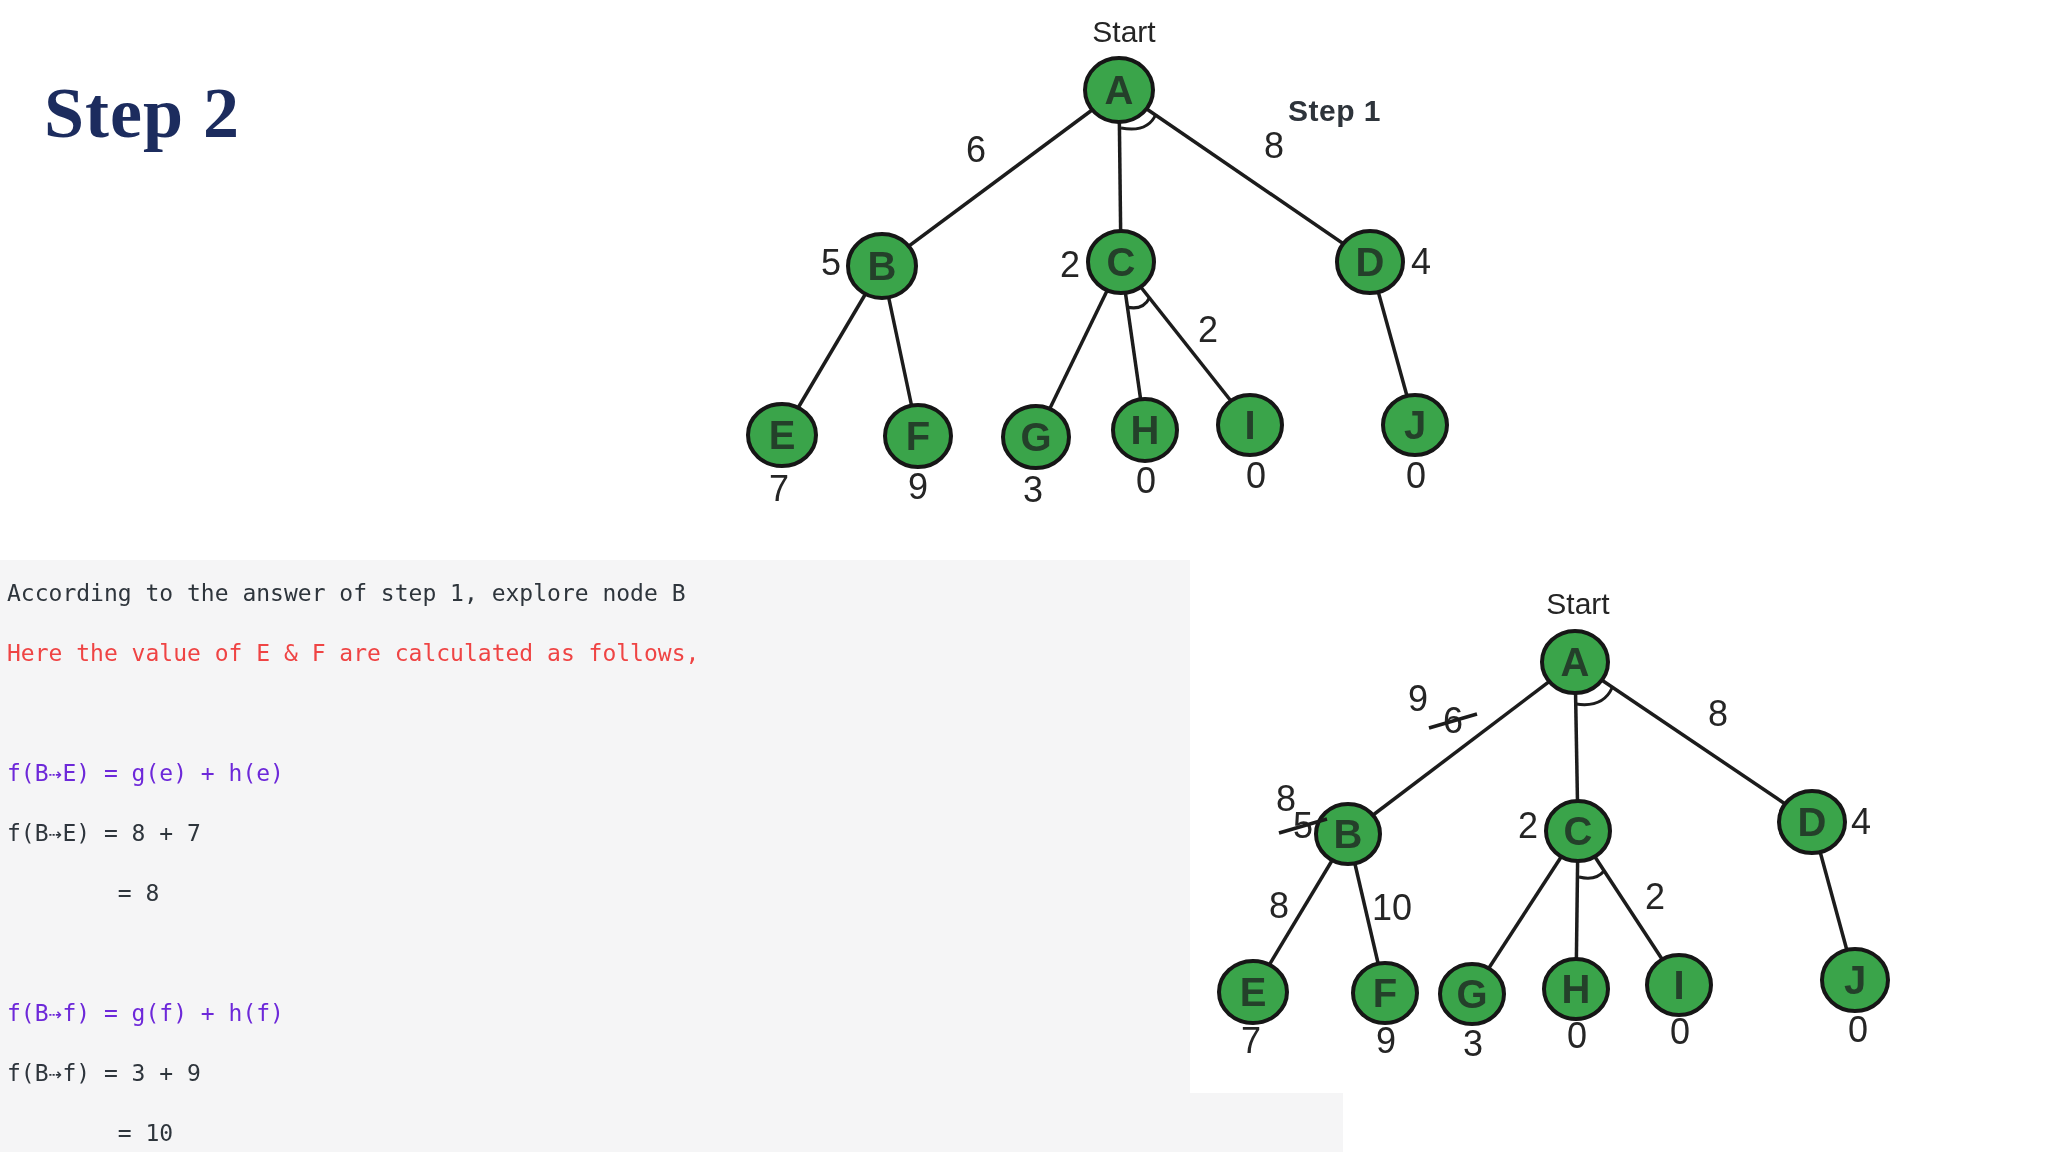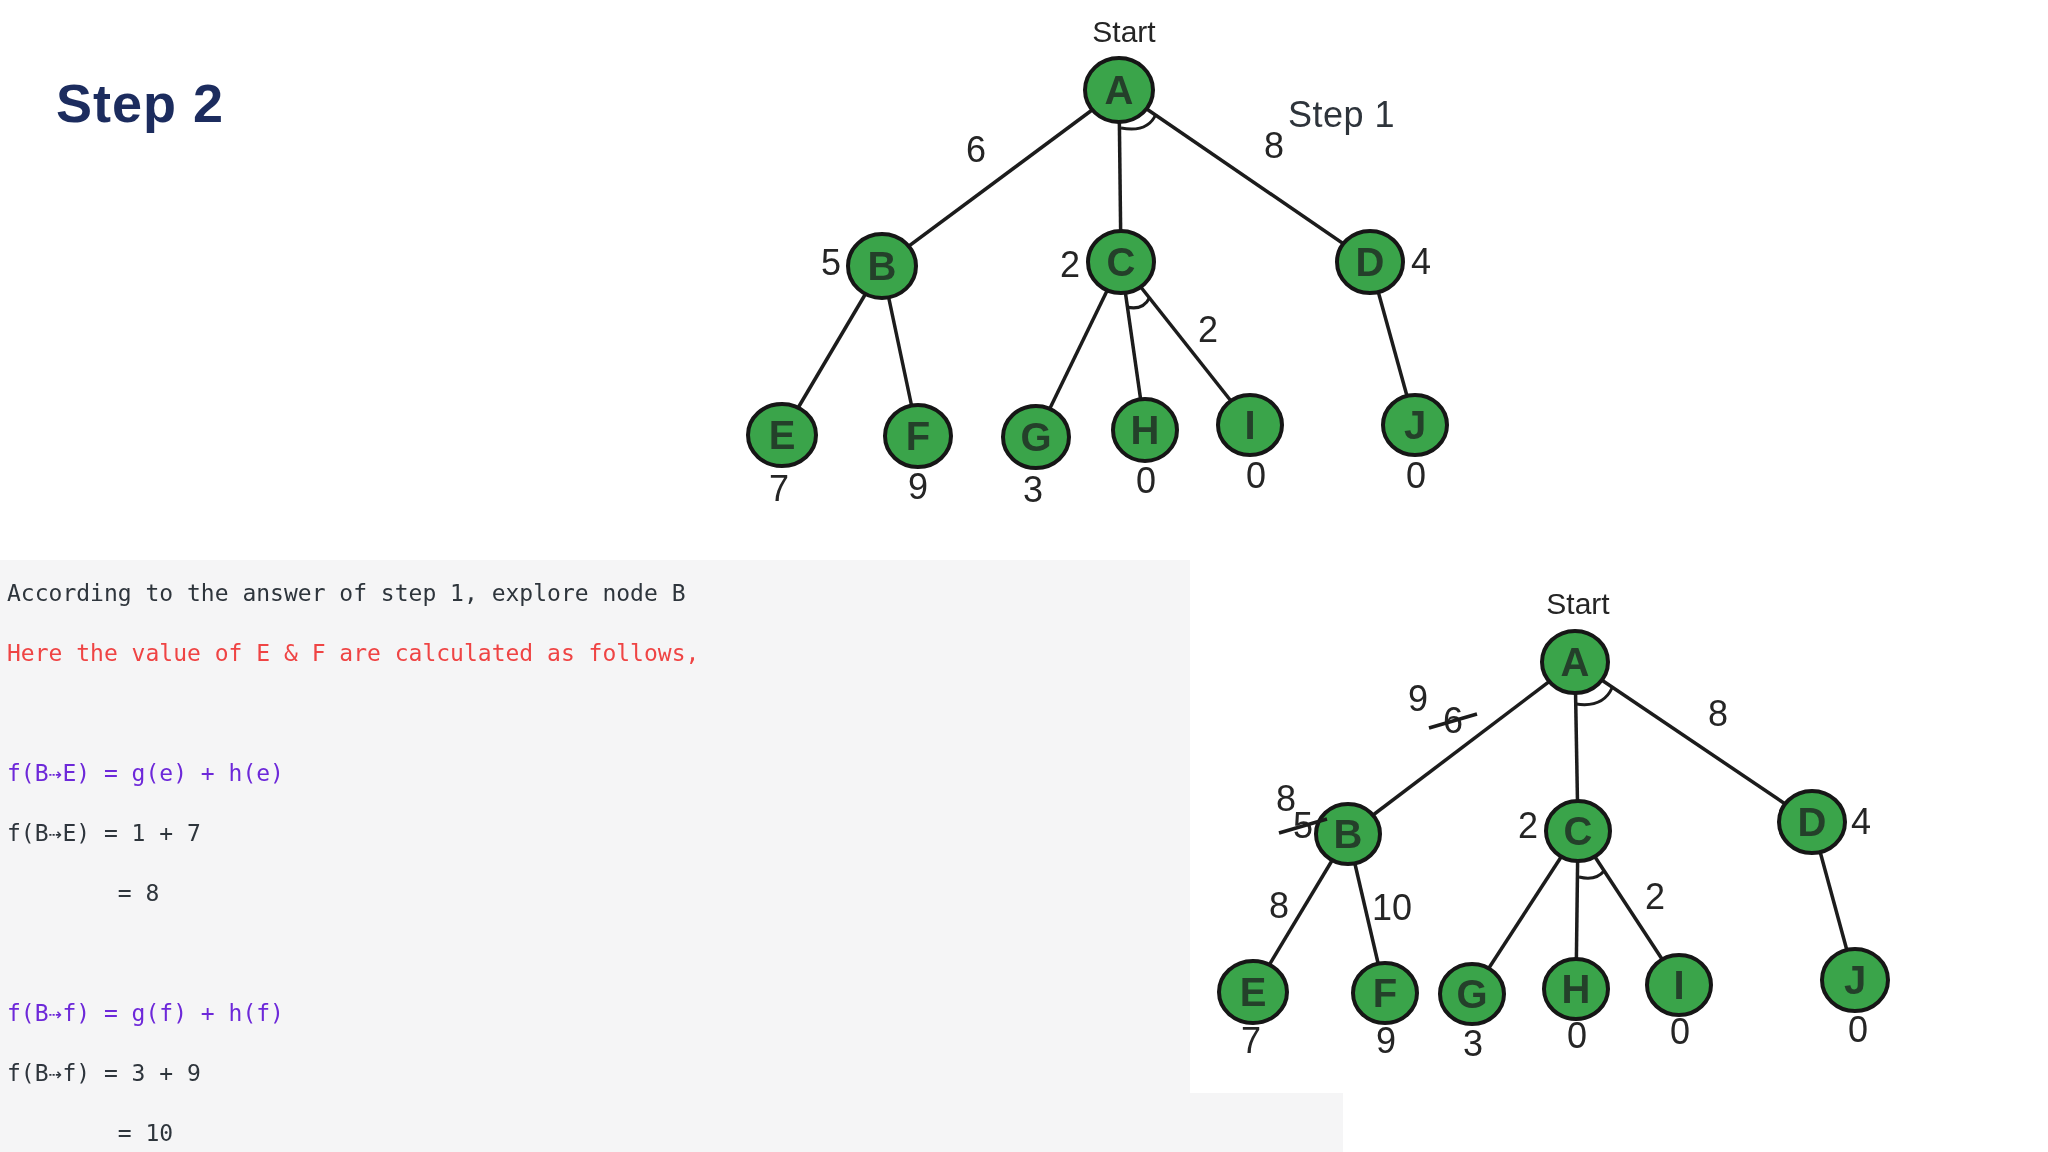--- a/index.html
+++ b/index.html
@@ -1,18 +1,18 @@
 <!DOCTYPE html>
 <html><head>
 <meta charset="utf-8">
 <style>
   html,body{margin:0;padding:0;background:#ffffff;width:2048px;height:1152px;overflow:hidden;}
   .page{position:relative;width:2048px;height:1152px;background:#ffffff;font-family:"Liberation Sans",sans-serif;}
-  .title{position:absolute;left:56px;top:72px;font-family:Liberation Sans, sans-serif;font-weight:700;font-size:54px;letter-spacing:1px;}
-  .step1-heading{position:absolute;left:1288px;top:94px;font-weight:400;font-size:36px;letter-spacing:0.5px;}
+  .title{position:absolute;left:44px;top:72px;font-family:Liberation Serif, serif;font-weight:700;font-size:72px;letter-spacing:1px;}
+  .step1-heading{position:absolute;left:1288px;top:94px;font-weight:700;font-size:30px;letter-spacing:0.5px;}
   .panel{position:absolute;left:0;top:560px;width:1343px;height:592px;}
   .whitebox{position:absolute;left:1190px;top:560px;width:858px;height:533px;background:#ffffff;}
   .panel-lines{position:absolute;left:7px;top:563px;width:1100px;}
   .panel-line{white-space:pre;font-family:"DejaVu Sans Mono","Liberation Mono",monospace;font-size:23px;line-height:60px;height:60px;}
   svg.overlay{position:absolute;left:0;top:0;width:2048px;height:1152px;}
   .node-letter{font-family:"Liberation Sans",sans-serif;font-weight:700;font-size:40px;}
   .num-label{font-family:"Liberation Sans",sans-serif;font-weight:500;font-size:36px;}
   .start-label{font-family:"Liberation Sans",sans-serif;font-weight:500;font-size:30px;}
 </style>
 </head>
@@ -21,21 +21,21 @@
 <div class="page">
   <div class="title" style="color: rgb(28, 44, 94);">Step 2</div>
   <div class="step1-heading" style="color: rgb(46, 52, 59);">Step 1</div>
   <div class="panel" style="background: rgb(245, 245, 246);"></div>
   <div class="whitebox"></div>
   <div class="panel-lines">
       <div class="panel-line" style="color: rgb(46, 53, 60);">According to the answer of step 1, explore node B</div>
       <div class="panel-line" style="color: #ef4444;">Here the value of E &amp; F are calculated as follows,</div>
       <div class="panel-line" style="color: rgb(46, 53, 60);"></div>
       <div class="panel-line" style="color: #6d28d9;">f(B⇢E) = g(e) + h(e)</div>
-      <div class="panel-line" style="color: rgb(46, 53, 60);">f(B⇢E) = 1 + 7</div>
+      <div class="panel-line" style="color: rgb(46, 53, 60);">f(B⇢E) = 8 + 7</div>
       <div class="panel-line" style="color: rgb(46, 53, 60);">        = 8</div>
       <div class="panel-line" style="color: rgb(46, 53, 60);"></div>
       <div class="panel-line" style="color: #6d28d9;">f(B⇢f) = g(f) + h(f)</div>
       <div class="panel-line" style="color: rgb(46, 53, 60);">f(B⇢f) = 3 + 9</div>
       <div class="panel-line" style="color: rgb(46, 53, 60);">        = 10</div>
     </div>
   <svg class="overlay" id="tree-svg" viewBox="0 0 2048 1152">
       <g>
         <line x1="1119" y1="90" x2="882" y2="266" stroke="#1c1c1c" stroke-width="3.5"></line>
         <text x="976" y="162" text-anchor="middle" fill="#252525" class="num-label">6</text>

